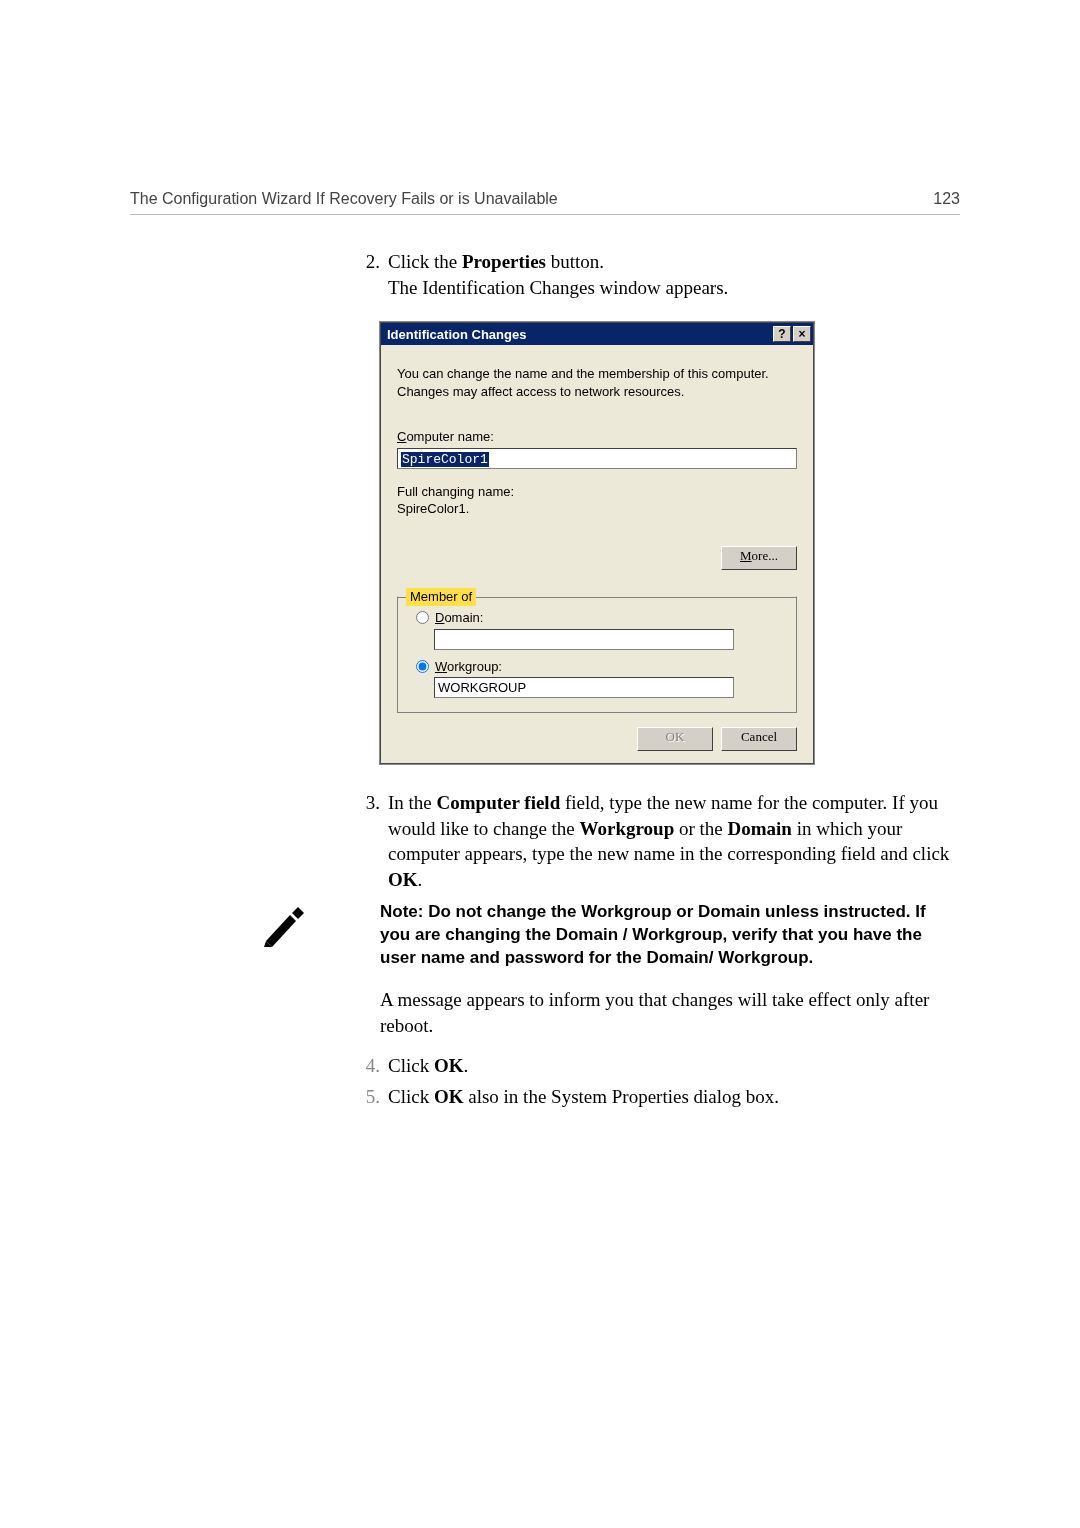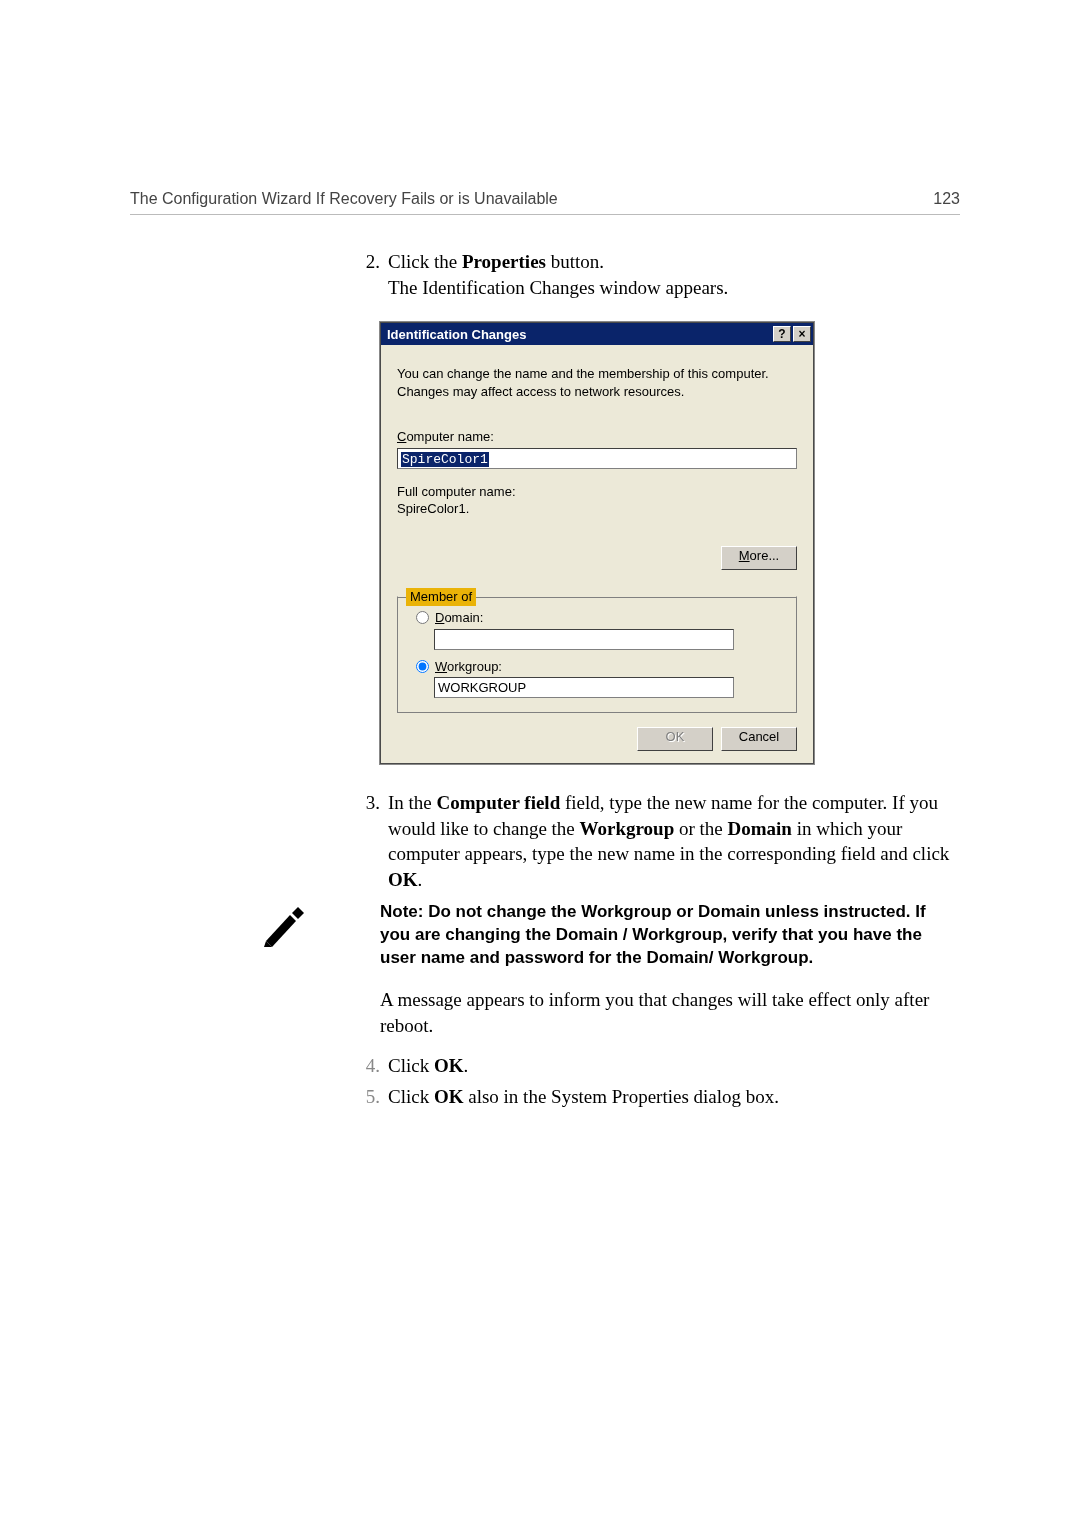--- a/index.html
+++ b/index.html
@@ -108,21 +108,21 @@
     font-size: 13px;
     padding: 2px 3px;
     height: 21px;
   }
   .selected {
     background: #0a246a;
     color: #fff;
     padding: 0 1px;
   }
   .btn {
-    font-family: Liberation Sans, sans-serif;
+    font-family: Liberation Serif, serif;
     font-size: 13px;
     height: 24px;
     min-width: 76px;
     background: #d4d0c8;
     border: 1px solid #fff;
     border-right-color: #404040;
     border-bottom-color: #404040;
     padding: 0 10px;
     box-sizing: border-box;
     text-align: center;
@@ -139,21 +139,21 @@
   .fieldset::before {
     content: "";
     position: absolute;
     top: 0; left: 0; right: 0;
     border-top: 1px solid #808080;
   }
   .fieldset .legend {
     position: absolute;
     top: -9px;
     left: 8px;
-    background: #eab308;
+    background: #fde047;
     padding: 0 4px;
     font-size: 13px;
   }
   .radio-row { display: flex; align-items: center; margin: 4px 0 2px 6px; }
   .radio-row input { margin: 0 6px 0 0; width: 13px; height: 13px; }
   .indent-input { margin: 2px 0 8px 24px; }
   .indent-input .tf { width: 300px; }
   .dlg-footer { display: flex; justify-content: flex-end; gap: 8px; margin-top: 14px; }
 
   
@@ -205,21 +205,21 @@
         <div class="dlg-body">
           <p class="intro">You can change the name and the membership of this computer. Changes may affect access to network resources.</p>
 
           <div class="lbl">
             <span class="underline-first">C</span><span>omputer name:</span>
           </div>
           <div class="tf" style="margin-top:2px;font-family:Liberation Mono, monospace;">
             <span class="selected">SpireColor1</span>
           </div>
 
-          <div class="lbl" style="margin-top:14px;">Full computer name:</div>
+          <div class="lbl" style="margin-top:14px;">Full changing name:</div>
           <div class="lbl">SpireColor1.</div>
 
           <div class="row-right" style="margin-top:28px;">
             <div class="btn">
               <span class="underline-first">M</span><span>ore...</span>
             </div>
           </div>
 
           <div class="fieldset">
             <span class="legend">Member of</span>

